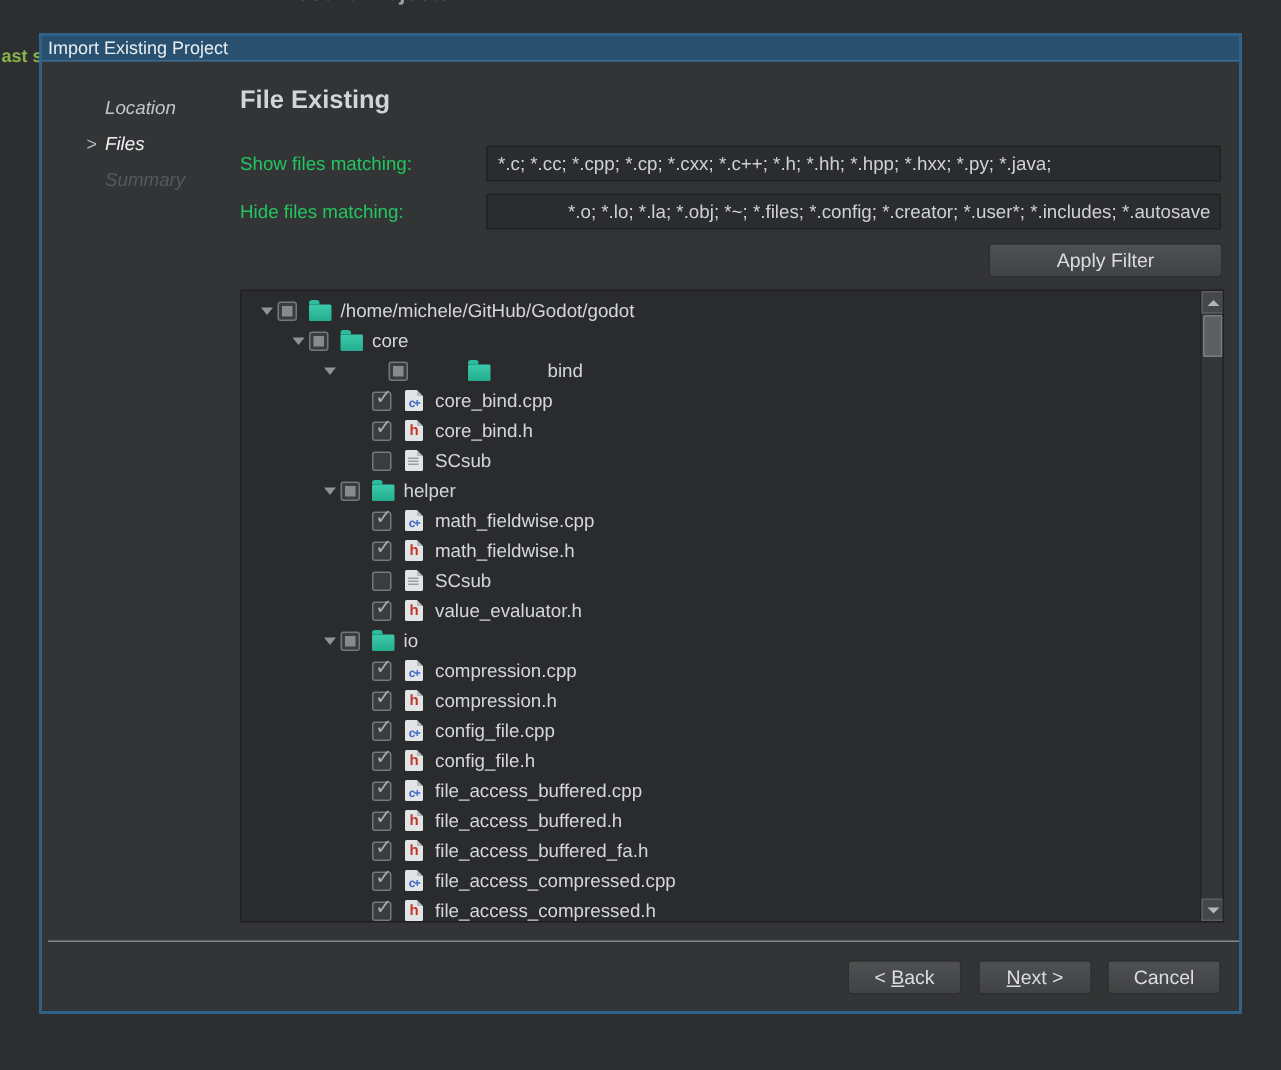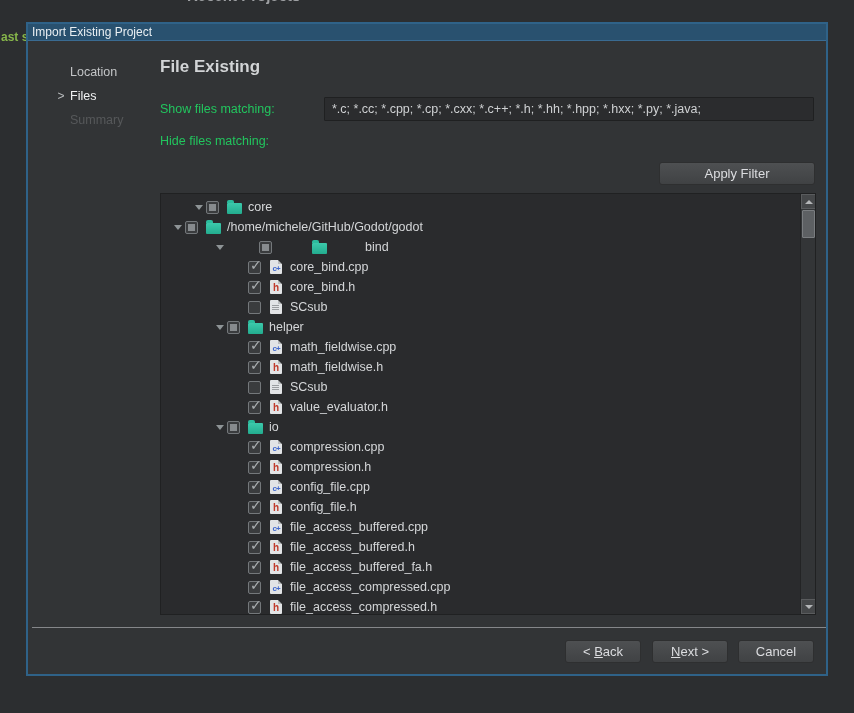--- a/index.html
+++ b/index.html
@@ -14,21 +14,21 @@
 
   
   .dialog { position:absolute; left:26px; top:22px; width:802px; height:654px;
     background:#323436; border:2px solid #2f6288; z-index:2; }
   .titlebar { height:17px; background:#29516f; border-bottom:1px solid #3a6b92;
     display:flex; align-items:center; padding-left:4px; }
   .titlebar span { color:#e8eef2; font-size:12px; }
 
   
   .steps { position:absolute; left:24px; top:36px; width:110px; }
-  .step { height:24px; display:flex; align-items:center; font-size:12.5px; }
+  .step { height:24px; display:flex; align-items:center; font-size:12.5px;font-style:italic; }
   .step .chev { width:18px; text-align:center; color:#b9bcbe; font-size:12px; }
   .step.done   { color:#c3c5c7; }
   .step.current{ color:#f0f1f2; }
   .step.upcoming{ color:#56585a; }
 
   
   .heading { position:absolute; left:132px; top:33px; font-size:17px;
     font-weight:bold; color:#d2d4d6; }
   .f-label { position:absolute; font-size:12.5px; color:#22c55e; }
   .lbl-show { left:132px; top:78px; }
@@ -126,46 +126,49 @@
   </div>
 
   <div class="heading">File Existing</div>
 
   <div class="f-label lbl-show">Show files matching:</div>
   <div class="input-box in-show">
     <span>*.c; *.cc; *.cpp; *.cp; *.cxx; *.c++; *.h; *.hh; *.hpp; *.hxx; *.py; *.java;</span>
   </div>
 
   <div class="f-label lbl-hide">Hide files matching:</div>
+  <div class="input-box in-hide">
+    <span>*.o; *.lo; *.la; *.obj; *~; *.files; *.config; *.creator; *.user*; *.includes; *.autosave</span>
+  </div>
 
   <div class="btn apply-btn">
     <span>Apply Filter</span>
   </div>
 
   <div class="tree">
     <div class="tree-rows" id="tree-rows">
+        <div class="tree-row" style="padding-left: 10px;">
+          <span class="arrow-slot">
+            <span class="tri-down"></span>
+          </span>
+          <span class="checkbox partial"></span>
+          <span class="ticon">
+            <span class="folder-shape"></span>
+          </span>
+          <span>/home/michele/GitHub/Godot/godot</span>
+        </div>
         <div class="tree-row" style="padding-left: 31px;">
           <span class="arrow-slot">
             <span class="tri-down"></span>
           </span>
           <span class="checkbox partial"></span>
           <span class="ticon">
             <span class="folder-shape"></span>
           </span>
           <span>core</span>
-        </div>
-        <div class="tree-row" style="padding-left: 10px;">
-          <span class="arrow-slot">
-            <span class="tri-down"></span>
-          </span>
-          <span class="checkbox partial"></span>
-          <span class="ticon">
-            <span class="folder-shape"></span>
-          </span>
-          <span>/home/michele/GitHub/Godot/godot</span>
         </div>
         <div class="tree-row" style="padding-left: 52px; gap: 32px;">
           <span class="arrow-slot">
             <span class="tri-down"></span>
           </span>
           <span class="checkbox partial"></span>
           <span class="ticon">
             <span class="folder-shape"></span>
           </span>
           <span>bind</span>

